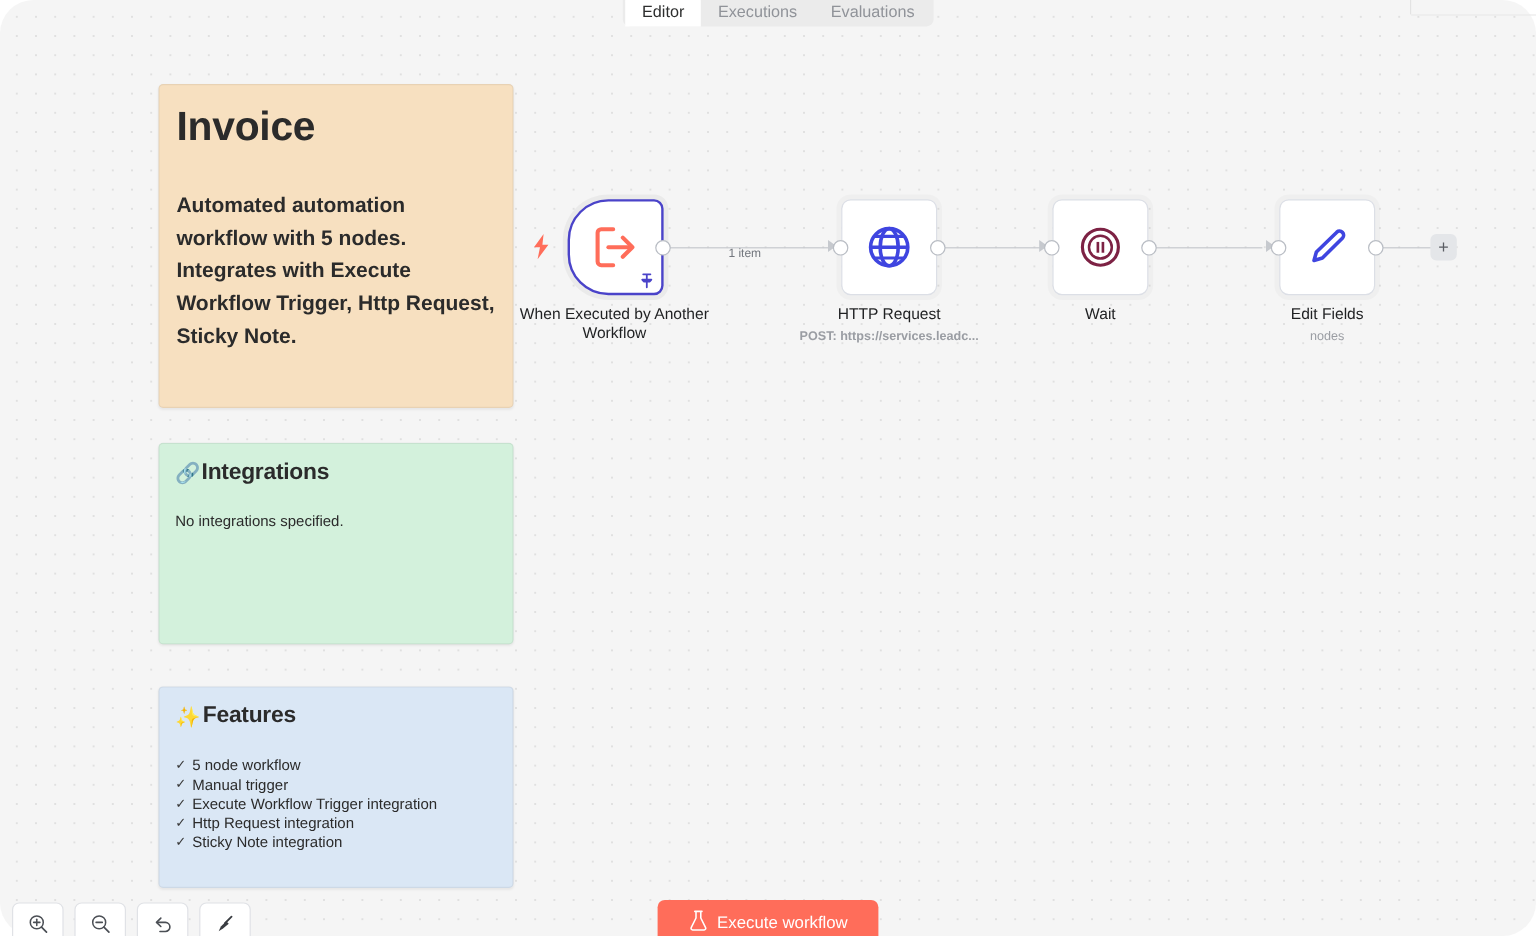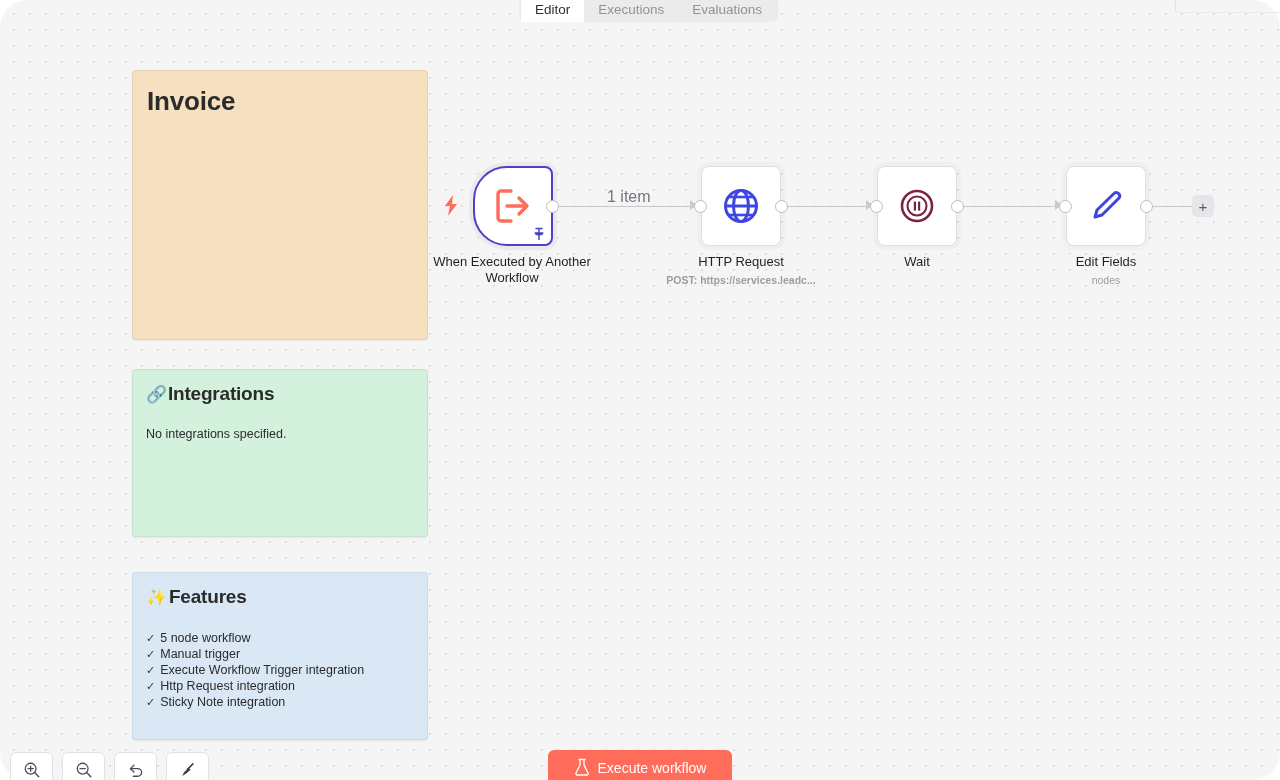--- a/index.html
+++ b/index.html
@@ -72,21 +72,21 @@
     border: 1px solid rgba(0,0,0,0.06);
     box-shadow: 0 1px 2px rgba(0,0,0,0.06);
   }
   .sticky-invoice {
     left: 132px; top: 70px;
     width: 296px; height: 270px;
     background: #f7e0c0;
     padding: 16px 14px;
   }
   .sticky-invoice .st-title {
-    font-size: 26px;
+    font-size: 34px;
     font-weight: bold;
     color: #2b2b2b;
     letter-spacing: -0.2px;
     line-height: 1.15;
   }
   .sticky-invoice .st-body {
     margin-top: 32px;
     font-size: 17.5px;
     font-weight: bold;
     line-height: 1.55;
@@ -206,23 +206,24 @@
     position: absolute;
     top: 200px;
     width: 0; height: 0;
     border-top: 5px solid transparent;
     border-bottom: 5px solid transparent;
     border-left: 7px solid #c6c9ce;
     z-index: 9;
   }
   .conn-label {
     position: absolute;
-    font-size: 16px;
+    font-size: 10px;
     color: #72767d;
     z-index: 10;
+    margin-top: 18px;
   }
 
   .plus-btn {
     position: absolute;
     left: 1192px; top: 195px;
     width: 22px; height: 22px;
     background: #e4e6e9;
     border-radius: 5px;
     display: flex;
     align-items: center;
@@ -291,20 +292,21 @@
   <div class="tabbar">
     <div class="tab active">Editor</div>
     <div class="tab">Executions</div>
     <div class="tab">Evaluations</div>
   </div>
   <div class="top-right-line"></div>
   <div class="top-right-hr"></div>
 
   <div class="sticky sticky-invoice">
     <div class="st-title">Invoice</div>
+    <div class="st-body">Automated automation workflow with 5 nodes. Integrates with Execute Workflow Trigger, Http Request, Sticky Note.</div>
   </div>
 
   <div class="sticky sticky-integr">
     <div class="st-title">
       <span class="emoji">🔗</span>
       <span>Integrations</span>
     </div>
     <div class="st-body">No integrations specified.</div>
   </div>
 

